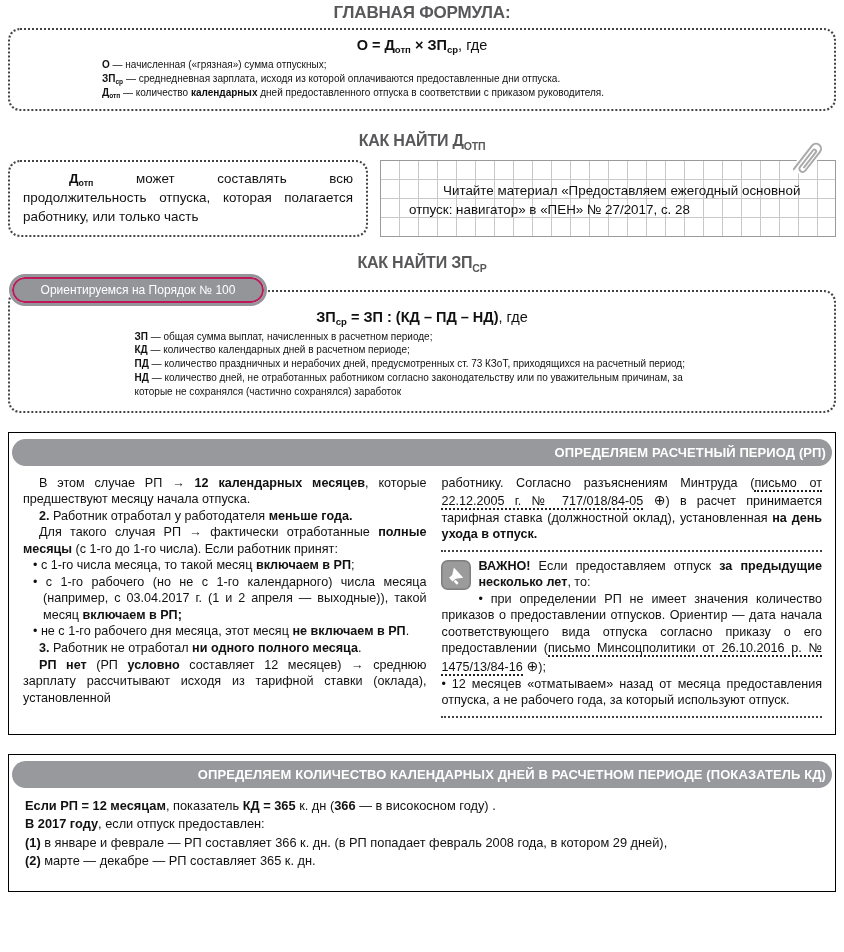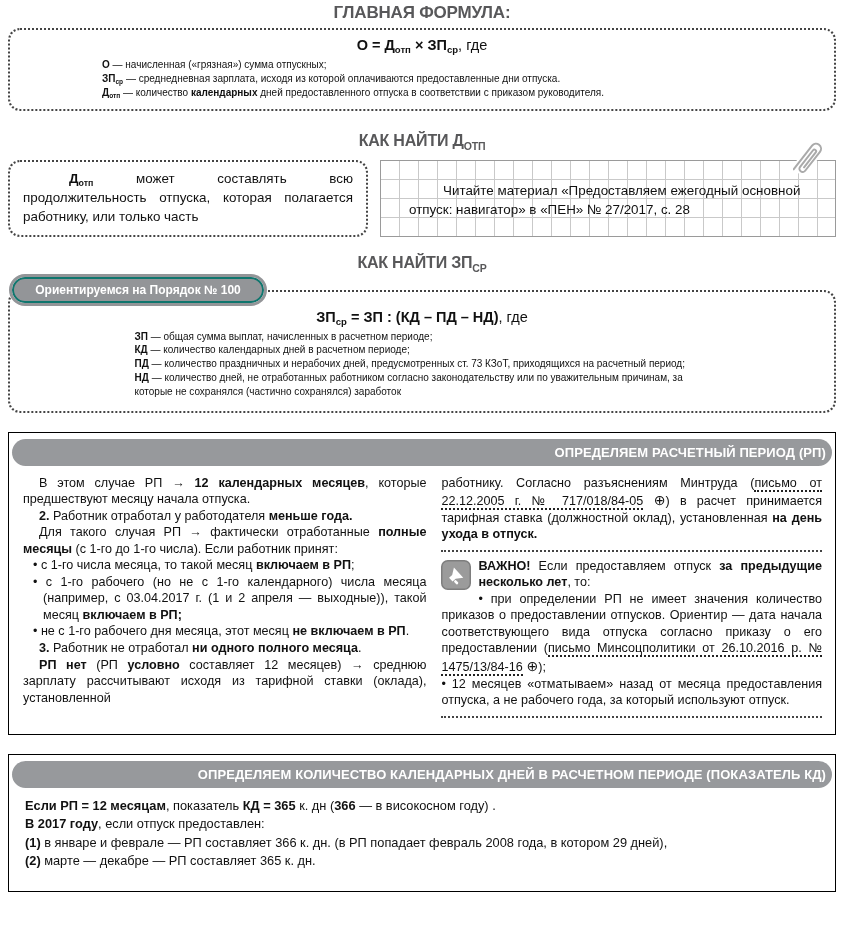--- a/index.html
+++ b/index.html
@@ -35,22 +35,22 @@
     background-image: linear-gradient(#c9c9c9 1px, transparent 1px),
       linear-gradient(90deg, #c9c9c9 1px, transparent 1px);
     background-size: 19px 19px; background-position: -1px -1px;
     padding: 20px 28px 8px; }
   .gridnote p { font-size: 13.4px; line-height: 19px; text-indent: 34px; }
   .clip { position: absolute; top: -27px; right: 12px; }
 
   
   .zpbox { position: relative; margin-top: 16px; padding: 17px 16px 12px; }
   .badge { position: absolute; top: -15px; left: 2px; width: 252px; text-align: center;
-    background: #939598; color: #fff; font-weight: 700; font-size: 12px;
-    padding: 4px 0; border: 2px solid #0f766e; outline: 3px solid #939598;
+    background: #939598; color: #fff; font-weight: 400; font-size: 12px;
+    padding: 4px 0; border: 2px solid #be185d; outline: 3px solid #939598;
     border-radius: 14px; }
 
   
   .sec { border: 1.5px solid #000; margin-top: 19px; background: #fff; }
   .secbar { background: #97999c; border-radius: 15px; color: #fff; font-weight: 700;
     font-size: 13px; padding: 6px 6px; margin: 6px 3px 0; text-align: right;
     letter-spacing: 0.1px; }
 
   .rpbody { display: flex; gap: 15px; padding: 9px 13px 10px 14px;
     font-size: 12.6px; line-height: 1.315; }

